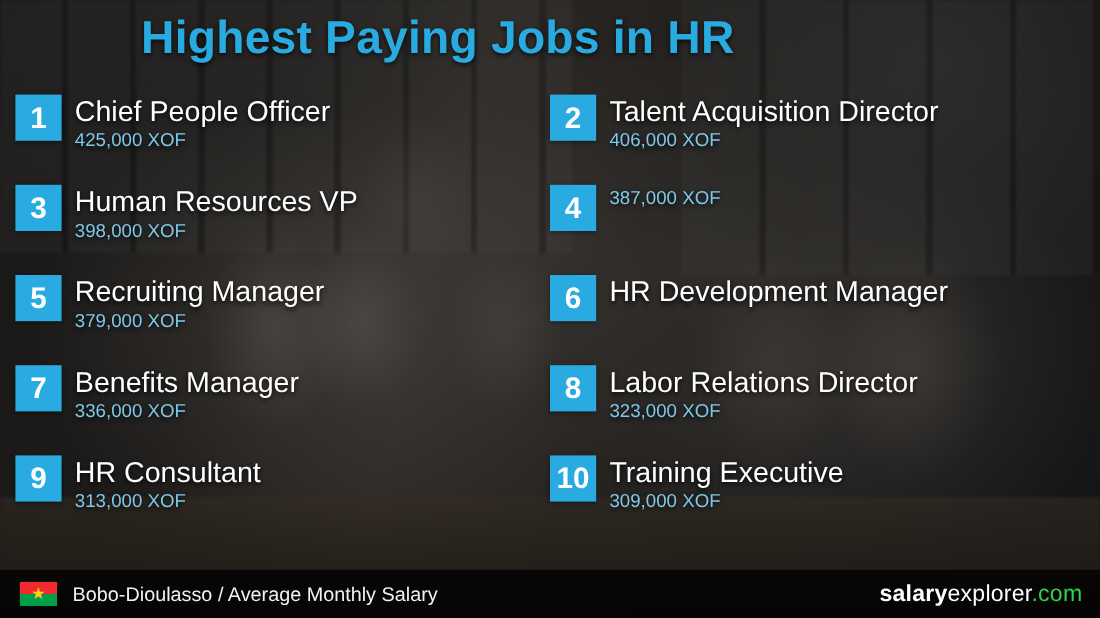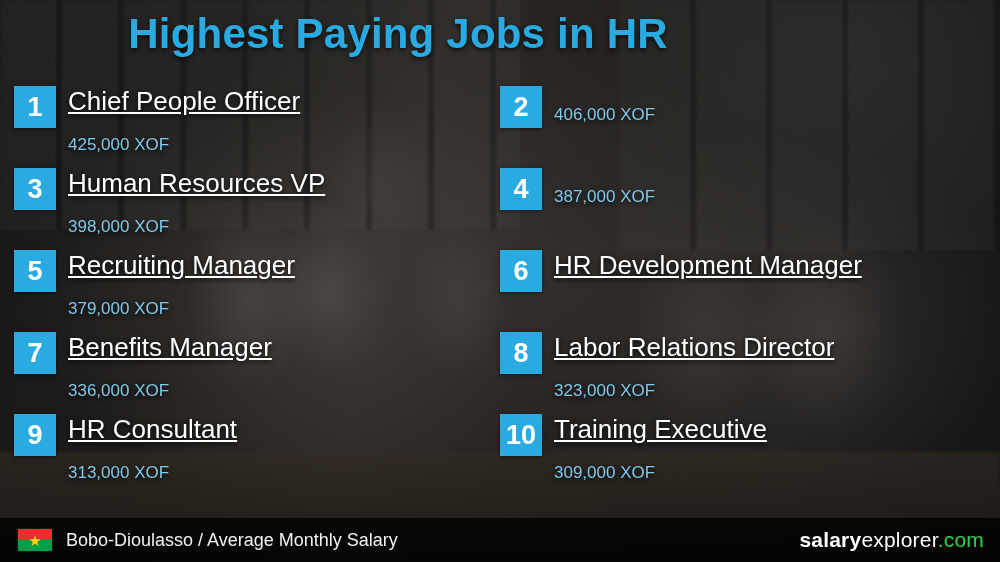--- a/index.html
+++ b/index.html
@@ -113,27 +113,26 @@
   .texts {
     margin-left: 12px;
     padding-top: 0px;
   }
   .job {
     font-size: 26px;
     color: #ffffff;
     line-height: 30px;
     white-space: nowrap;
     text-shadow: 0 2px 5px rgba(0,0,0,0.85);
-    text-decoration: underline;
   }
   .salary {
     font-size: 17px;
     color: #7ec8ea;
     line-height: 22px;
-    margin-top: 18px;
+    margin-top: 1px;
     text-shadow: 0 2px 5px rgba(0,0,0,0.85);
   }
 
   
   .footer {
     position: absolute;
     left: 0; bottom: 0;
     width: 1000px; height: 44px;
     background: rgba(0,0,0,0.78);
     display: flex;
@@ -194,20 +193,21 @@
       <div class="rank">1</div>
       <div class="texts">
         <div class="job">Chief People Officer</div>
         <div class="salary">425,000 XOF</div>
       </div>
     </div>
 
     <div class="row">
       <div class="rank">2</div>
       <div class="texts">
+        <div class="job">Talent Acquisition Director</div>
         <div class="salary">406,000 XOF</div>
       </div>
     </div>
 
     <div class="row">
       <div class="rank">3</div>
       <div class="texts">
         <div class="job">Human Resources VP</div>
         <div class="salary">398,000 XOF</div>
       </div>

